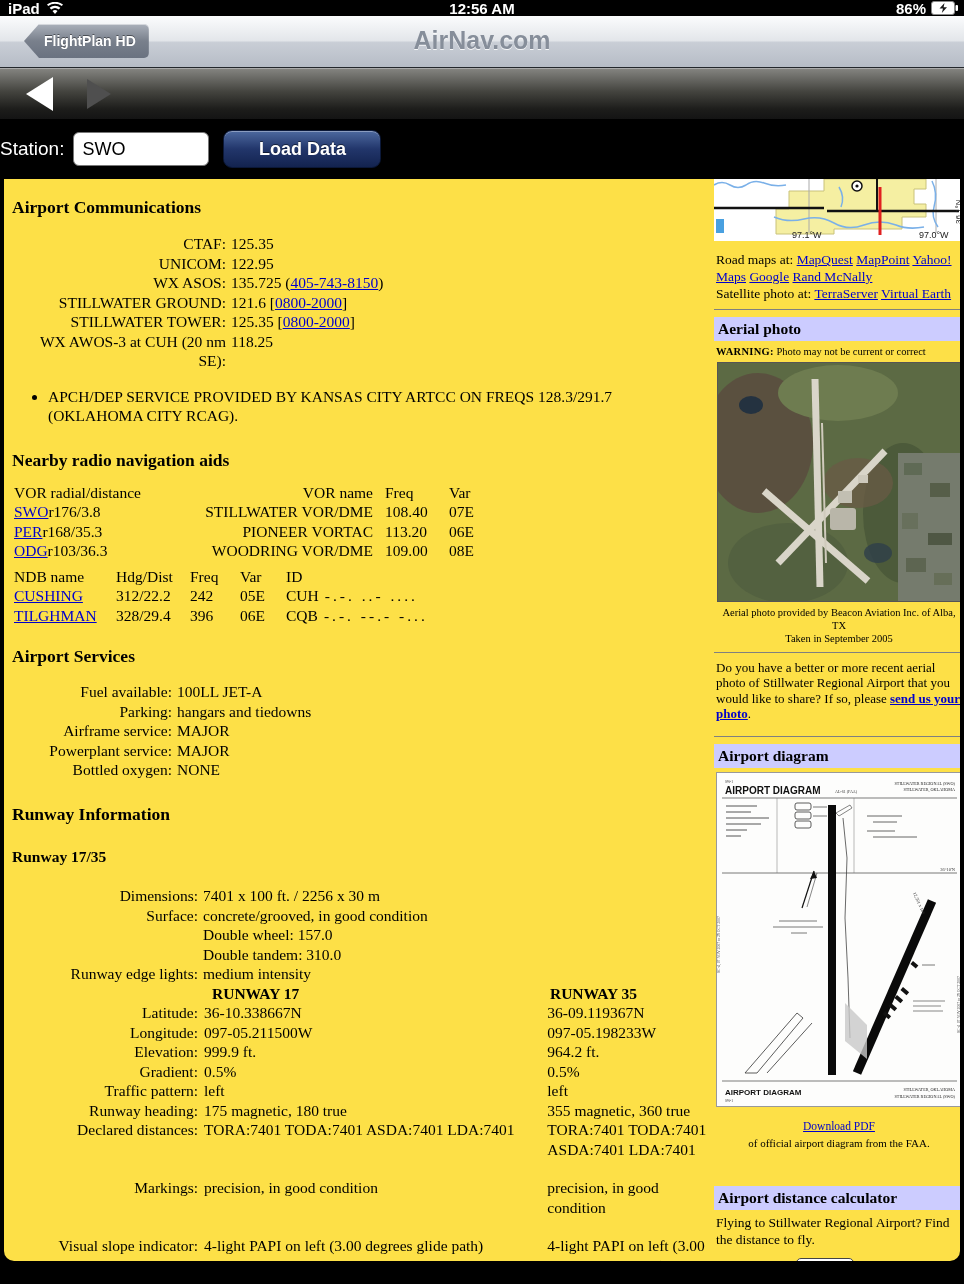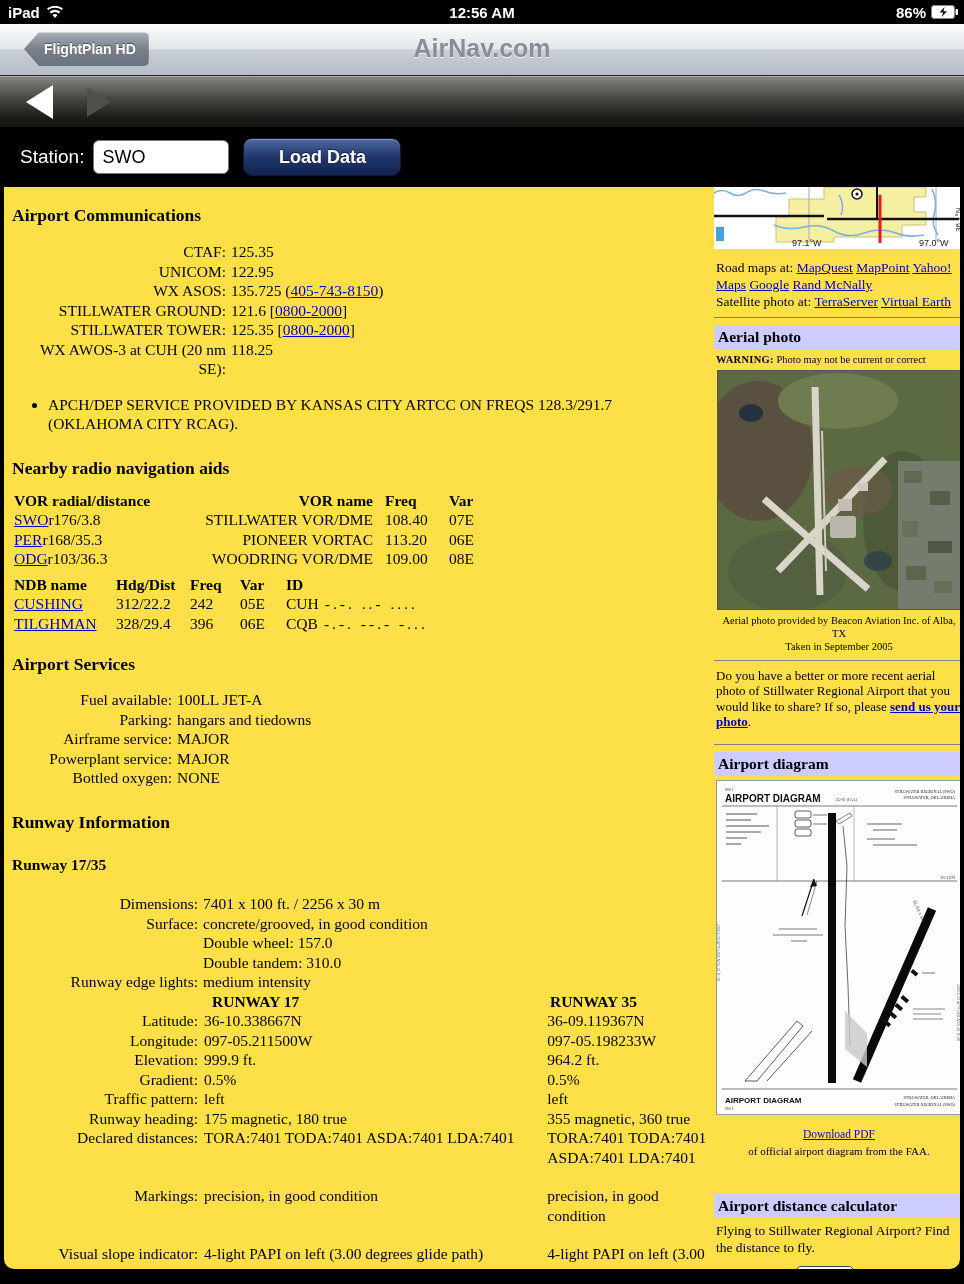--- a/index.html
+++ b/index.html
@@ -1,35 +1,35 @@
 <!DOCTYPE html>
 <html><head>
 <meta charset="utf-8">
 <style>
   html,body{margin:0;padding:0;background:#000;}
   body{width:964px;height:1284px;font-family:"Liberation Sans",sans-serif;overflow:hidden;position:relative;}
 
   
-  .status-bar{height:24px;background:#000;color:#fff;display:flex;align-items:center;font-size:15px;font-weight:bold;position:relative;}
+  .status-bar{height:16px;background:#000;color:#fff;display:flex;align-items:center;font-size:15px;font-weight:bold;position:relative;}
   .sb-left{display:flex;align-items:center;gap:6px;padding-left:8px;}
   .sb-center{position:absolute;left:0;right:0;text-align:center;}
   .sb-right{margin-left:auto;display:flex;align-items:center;gap:5px;padding-right:6px;}
 
   
   .nav-bar{height:51px;background:linear-gradient(#fbfcfd,#e3e6ea 48%,#c9ced6 52%,#b6bcc6);border-bottom:1px solid #23272c;position:relative;}
   .nav-title{position:absolute;left:0;right:0;top:10px;text-align:center;font-size:25px;font-weight:bold;color:#868e9a;text-shadow:0 1px 0 rgba(255,255,255,.85);}
   .back-chip{position:absolute;left:24px;top:8px;height:34px;line-height:34px;padding:0 13px 0 20px;background:linear-gradient(#aab0ba,#79808c 50%,#6a7280);color:#fff;font-size:14px;font-weight:bold;text-shadow:0 -1px 0 rgba(0,0,0,.45);clip-path:polygon(15px 0,100% 0,100% 100%,15px 100%,0 50%);border-radius:5px;box-shadow:inset 0 1px 0 rgba(255,255,255,.5);}
 
   
   .toolbar{height:50px;background:linear-gradient(#83837f,#44443f 45%,#1d1d1b 80%,#141414);border-top:1px solid #aaa;display:flex;align-items:center;gap:34px;padding-left:26px;}
   .arrow-back{width:0;height:0;border-top:17px solid transparent;border-bottom:17px solid transparent;border-right:27px solid #fff;}
   .arrow-fwd{width:0;height:0;border-top:15px solid transparent;border-bottom:15px solid transparent;border-left:24px solid #4f4f4f;}
 
   
-  .station-bar{height:60px;background:#000;display:flex;align-items:center;padding-left:20px;}
+  .station-bar{height:60px;background:#000;display:flex;align-items:center;padding-left:0;}
   .station-label{color:#fff;font-size:19px;}
   .station-input{width:118px;height:32px;margin-left:9px;border:1px solid #777;border-radius:6px;font-size:18px;font-family:"Liberation Sans",sans-serif;padding:0 8px;background:#fff;color:#000;}
   .load-btn{width:158px;height:38px;margin-left:14px;border:1px solid #0b1838;border-radius:9px;background:linear-gradient(#4d699f,#22366b 50%,#13234f);box-shadow:inset 0 1px 0 rgba(255,255,255,.35);color:#fff;font-size:18px;font-weight:bold;font-family:"Liberation Sans",sans-serif;text-shadow:0 -1px 0 rgba(0,0,0,.5);}
 
   
   .webview{margin:0 4px;height:1082px;background:#fde047;border-radius:0 0 10px 10px;overflow:hidden;display:flex;font-family:"Liberation Serif","DejaVu Serif",serif;color:#000;}
   .main{width:702px;padding:6px 0 0 8px;font-size:15.5px;line-height:19.5px;flex-shrink:0;}
   .main h2{font-size:17.5px;margin:12px 0 12px;line-height:21px;}
   .main h3{font-size:15.5px;margin:22px 0 18px;}
   a{color:#0000cc;text-decoration:underline;cursor:pointer;}
@@ -41,21 +41,21 @@
   .svc .k{width:160px;}
   .rwy .k{width:186px;}
   .rwy .v17{width:342px;padding-left:6px;}
   .rwy .v35{width:168px;padding-left:4px;}
   .colhead{font-weight:bold;}
   .note-list{margin:16px 0 0 18px;padding-left:18px;}
   .note-list li{max-width:630px;}
 
   table.nav-tbl{border-collapse:collapse;font-size:15.5px;margin-top:6px;}
   table.nav-tbl td,table.nav-tbl th{padding:0 2px;line-height:19.5px;font-weight:normal;text-align:left;}
-  table.nav-tbl th{font-weight:bold;}
+  table.nav-tbl th{font-weight:normal;}
   .vor-tbl .c-name{text-align:right;min-width:215px;}
   .vor-tbl .c-radial{min-width:140px;}
   .vor-tbl .c-freq{min-width:52px;text-align:left;padding-left:10px;}
   .vor-tbl .c-var{padding-left:10px;}
   .ndb-tbl{margin-top:36px;}
   .ndb-tbl .c-nname{min-width:92px;}
   .ndb-tbl .c-hdg{min-width:64px;padding-left:8px;}
   .ndb-tbl .c-nfreq{min-width:40px;padding-left:8px;}
   .ndb-tbl .c-nvar{min-width:36px;padding-left:8px;}
   .ndb-tbl .c-id{padding-left:8px;white-space:nowrap;}

